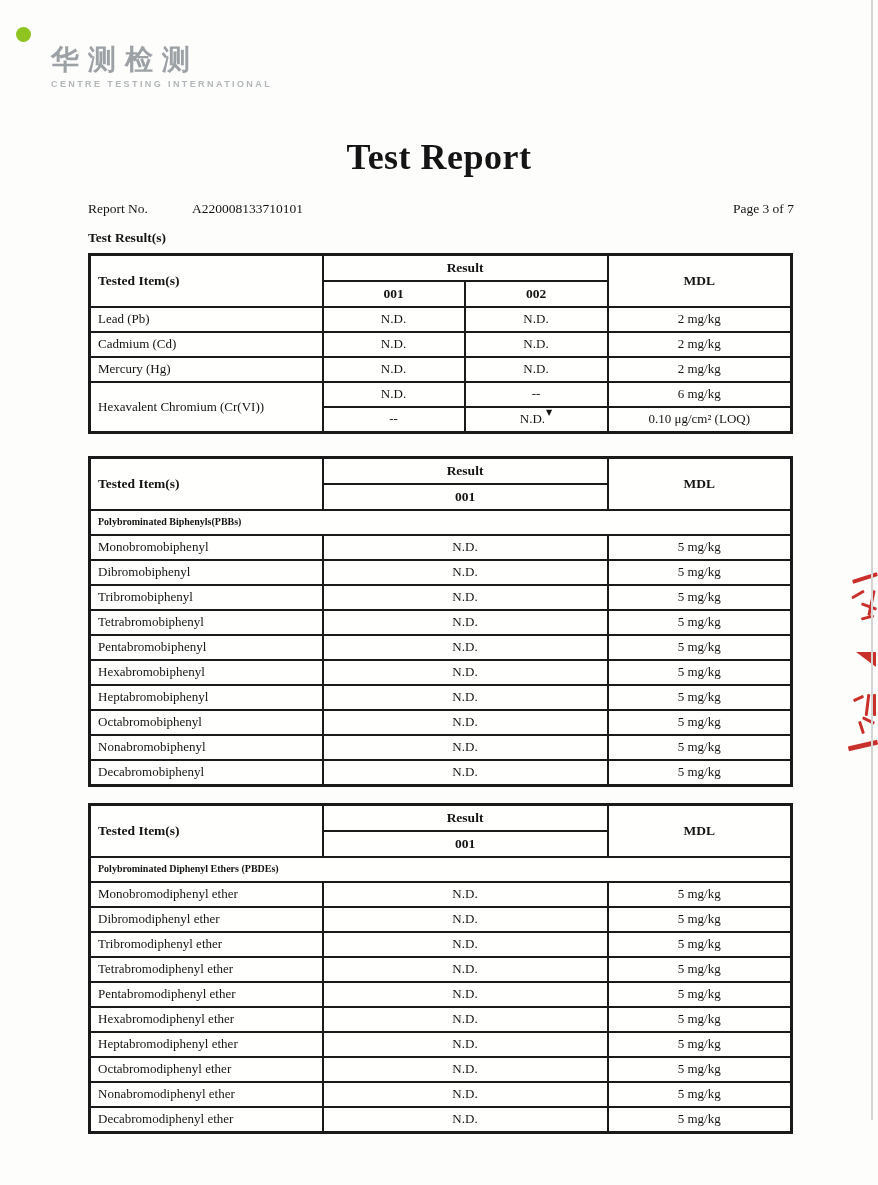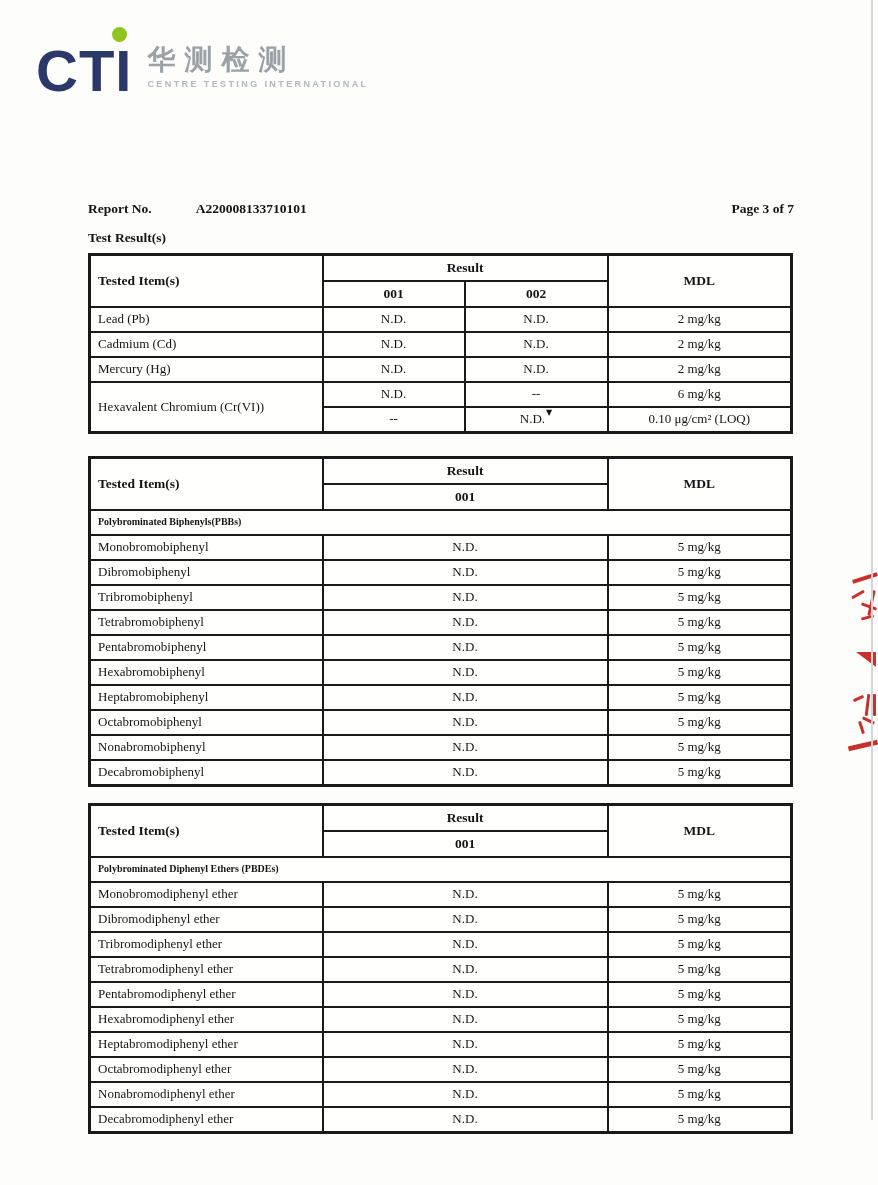--- a/index.html
+++ b/index.html
@@ -20,21 +20,21 @@
     color:#9ca1a5;font-weight:bold;letter-spacing:9px;white-space:nowrap;
   }
   .logo-sub{
     font-family:"Liberation Sans",sans-serif;font-size:9px;letter-spacing:2.4px;
     color:#b2b6b8;font-weight:bold;margin-top:5px;white-space:nowrap;
   }
   
   .title{position:absolute;top:136px;left:0;right:0;margin:0;text-align:center;
     font-size:36px;font-weight:bold;letter-spacing:0.5px;}
   .meta-line{position:absolute;top:201px;left:88px;right:84px;display:flex;
-    font-size:13.5px;align-items:flex-end;font-weight:bold;}
+    font-size:13.5px;align-items:flex-end;}
   .meta-line .num{margin-left:44px;}
   .meta-line .pg{margin-left:auto;}
   .section-heading{position:absolute;top:230px;left:88px;font-size:13.5px;font-weight:bold;}
   
   table{border-collapse:collapse;table-layout:fixed;width:702px;background:#fffffe;
     border:3px solid #1a1a1a;position:absolute;left:88px;}
   #table1{top:253px;} #table2{top:456px;} #table3{top:803px;}
   th,td{border:2px solid #1a1a1a;font-size:13px;text-align:center;
     padding:1px 4px;height:21px;line-height:1.25;overflow:hidden;}
   th{font-weight:bold;font-size:13.5px;height:22px;}
@@ -60,29 +60,29 @@
   .sE{top:173px;right:0;width:30px;height:5px;transform:rotate(-13deg);}
   .edge-line{position:absolute;top:0;right:5px;width:2px;height:1120px;background:#d5d5d5;}
 </style>
 </head>
 <body>
 
 <div class="page">
 
   <div class="logo">
     <div class="logo-cti">
-      <span>CTI</span>
       <span class="logo-dot"></span>
     </div>
     <div class="logo-right">
       <div class="logo-cn">华测检测</div>
       <div class="logo-sub">CENTRE TESTING INTERNATIONAL</div>
     </div>
   </div>
 
+  <h1 class="title">Test Report</h1>
 
   <div class="meta-line">
     <span>Report No.</span>
     <span class="num">A220008133710101</span>
     <span class="pg">Page 3 of 7</span>
   </div>
 
   <div class="section-heading">Test Result(s)</div>
 
   <table id="table1">

